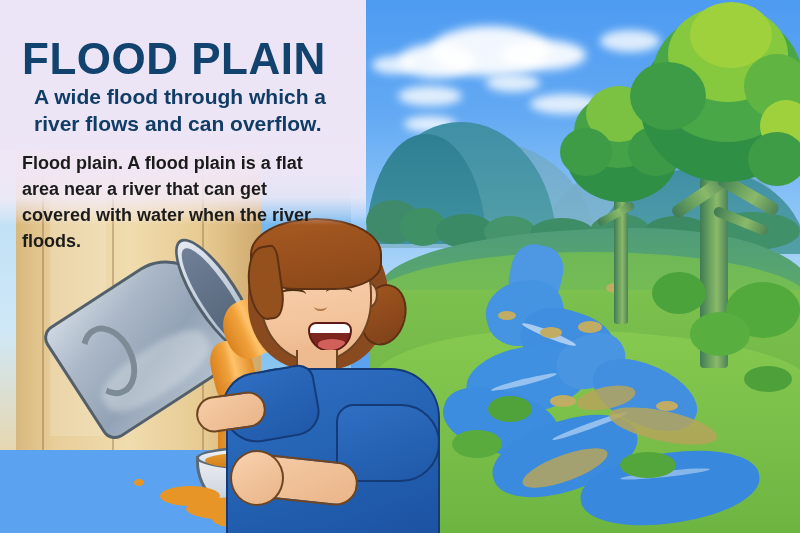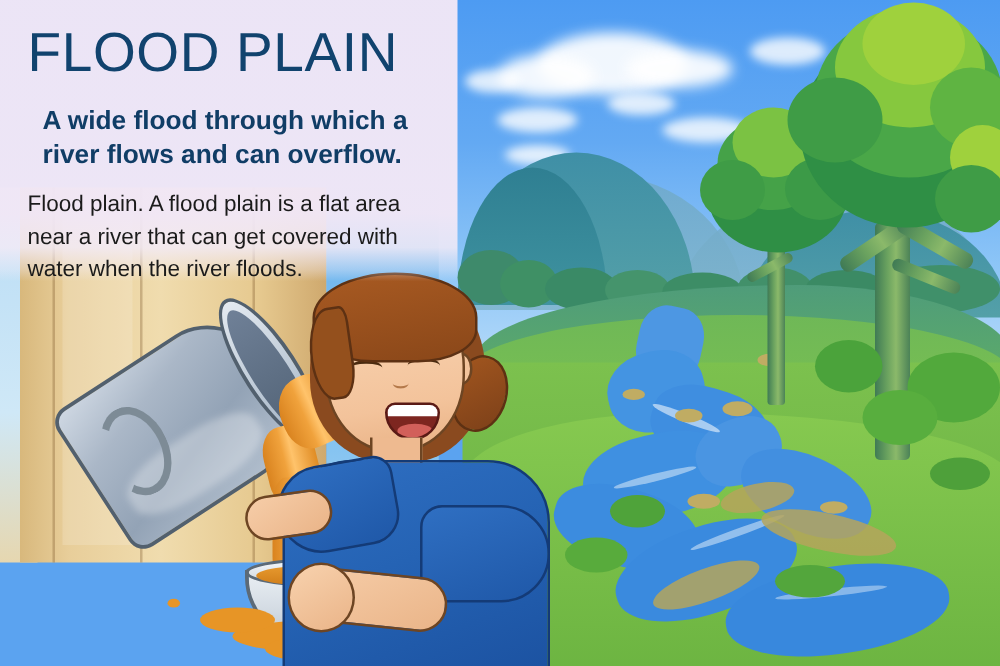--- a/index.html
+++ b/index.html
@@ -126,26 +126,26 @@
   .hand{position:absolute;border-radius:50%;background:linear-gradient(150deg,#f8d2ae,#eab488);border:2px solid #6d4523;}
 
   
   .panel{position:absolute;left:0;top:0;width:366px;height:225px;
      background:linear-gradient(180deg,
        rgba(241,231,246,.97) 0%,
        rgba(241,231,246,.97) 76%,
        rgba(243,235,247,.86) 88%,
        rgba(245,238,248,.35) 96%,
        rgba(245,238,248,0) 100%);}
-  .panel-title{position:absolute;left:22px;top:20px;width:340px;
-     font-size:44px;font-weight:400;letter-spacing:.5px;line-height:1.05;color:#11436e;}
+  .panel-title{position:absolute;left:22px;top:36px;width:340px;
+     font-size:44px;font-weight:700;letter-spacing:.5px;line-height:1.05;color:#11436e;}
   .panel-sub{position:absolute;left:34px;top:84px;width:340px;
      font-size:21px;font-weight:700;line-height:1.28;color:#103d66;}
   .panel-body{position:absolute;left:22px;top:150px;width:300px;
-     font-size:18px;font-weight:400;line-height:1.45;color:#1b1b1b;}
+     font-size:18px;font-weight:700;line-height:1.45;color:#1b1b1b;}
 </style>
 </head>
 <body>
 
 <div id="stage">
 
   <div class="scene">
 
     <div class="sky"></div>
 

